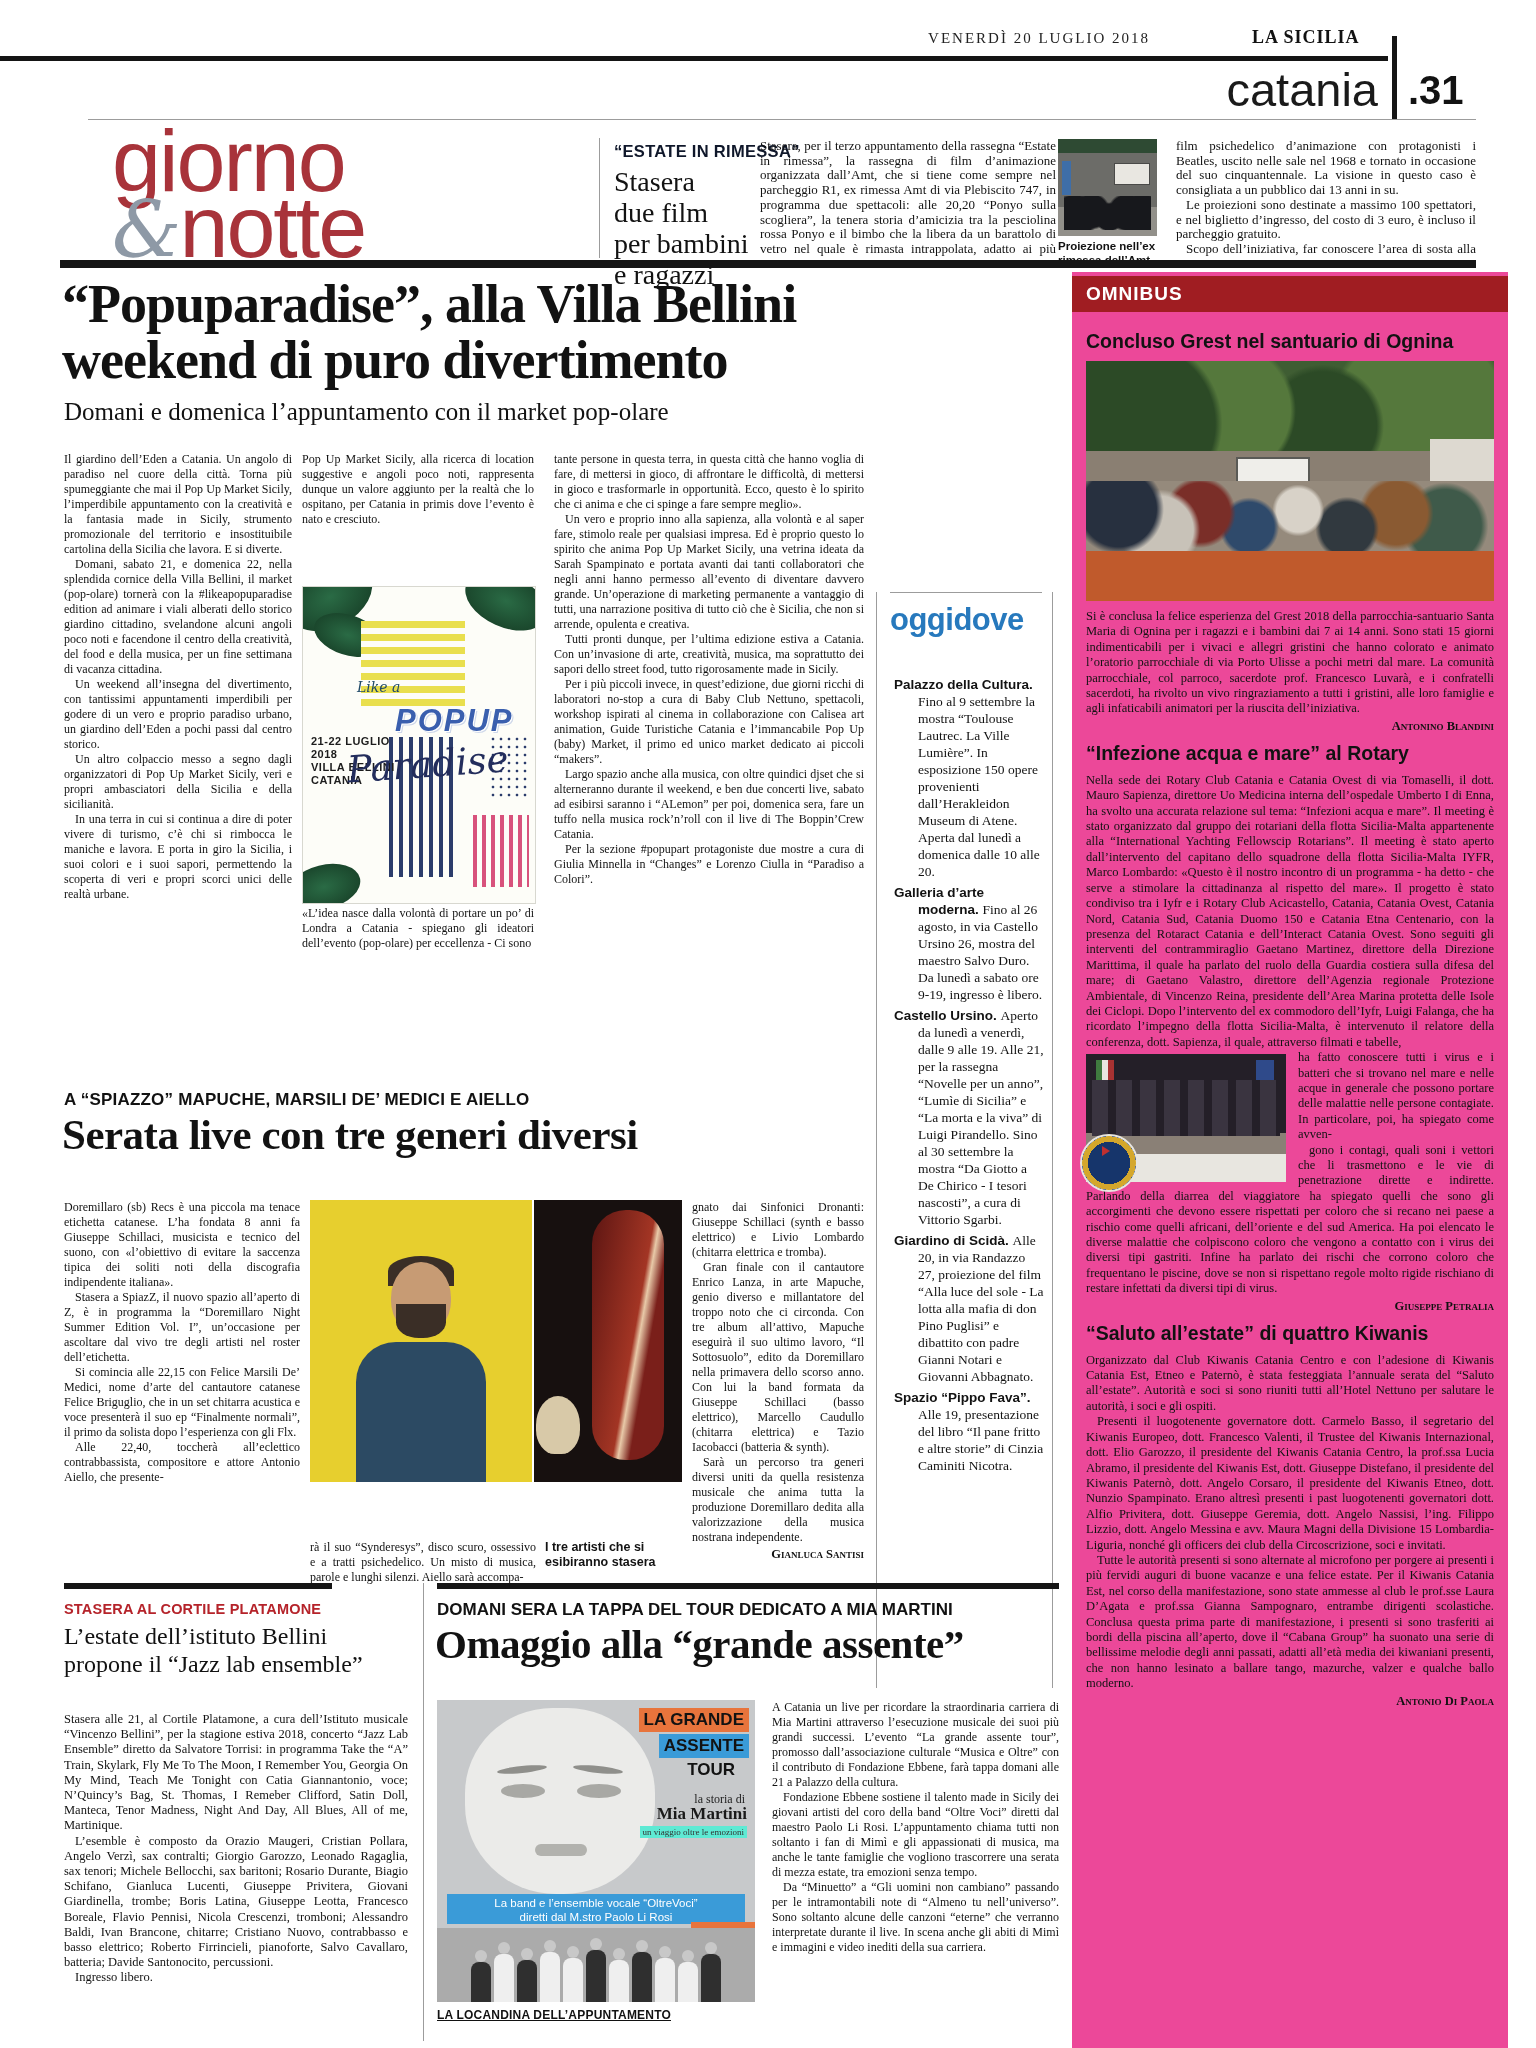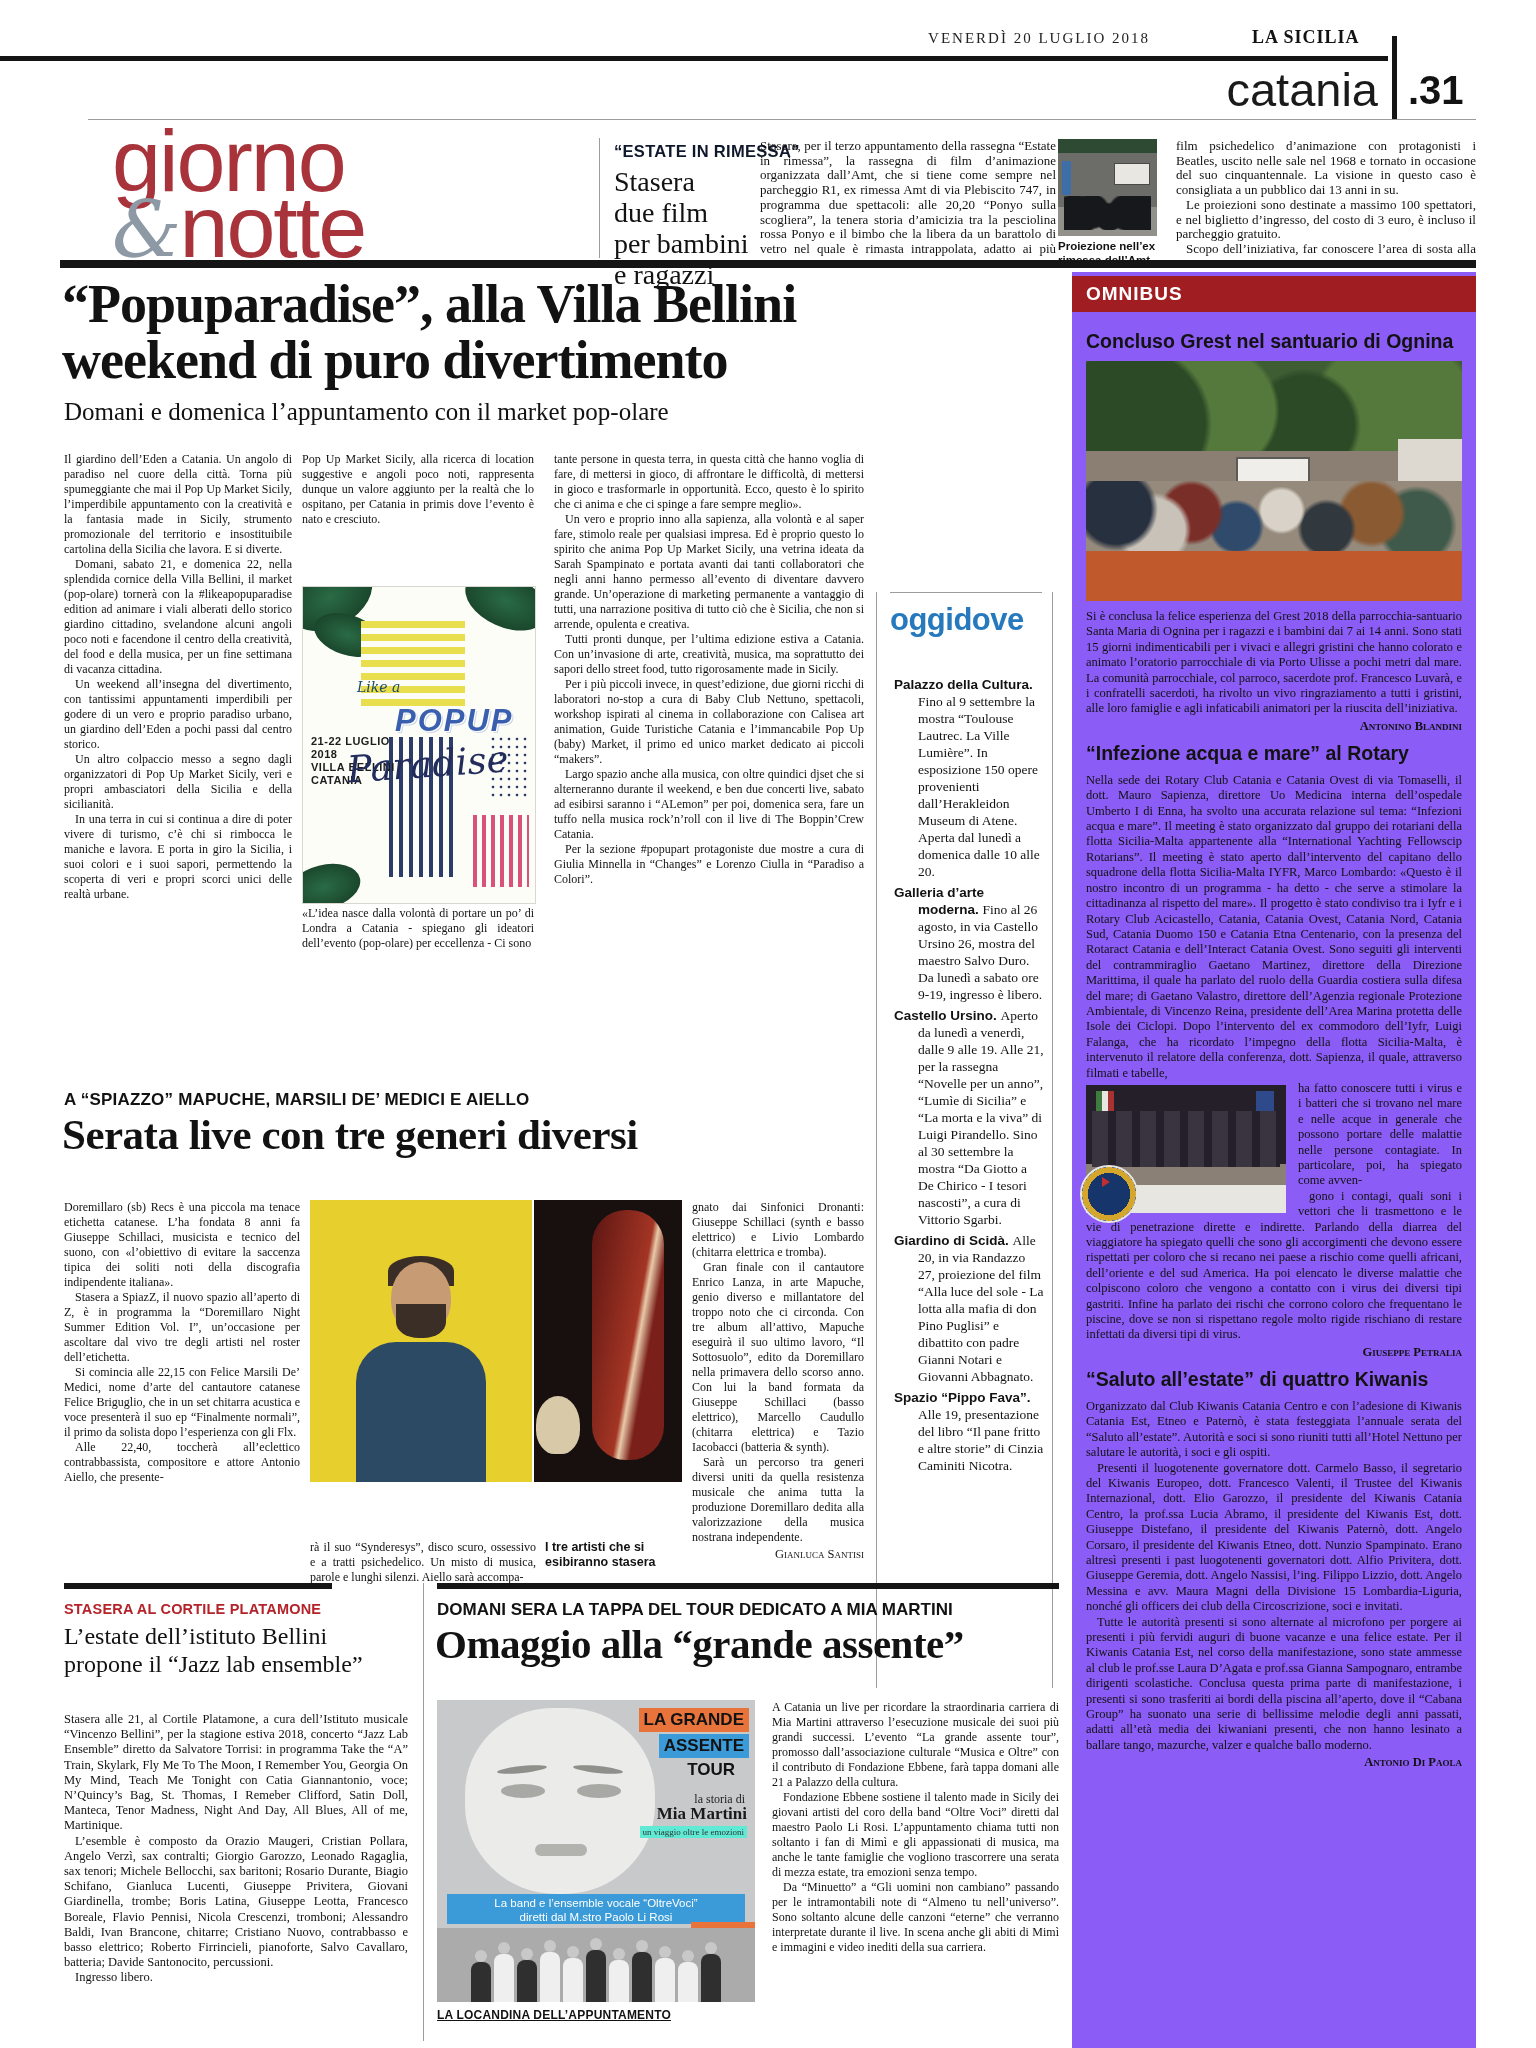--- a/index.html
+++ b/index.html
@@ -93,21 +93,21 @@
   .sp1-hair{position:absolute;top:56px;left:78px;width:66px;height:30px;background:#3a2e26;border-radius:50% 50% 0 0}
   .sp1-beard{position:absolute;top:104px;left:86px;width:50px;height:34px;background:#3a2e26;border-radius:0 0 46% 46%}
   .ser-photo2{top:1200px;left:534px;width:148px;height:282px;background:#17100f;overflow:hidden}
   .sp2-cello{position:absolute;top:10px;left:58px;width:72px;height:250px;border-radius:34px;
              background:linear-gradient(100deg,#5c1512,#a33524 55%,#e8c9a8 60%,#7a1f1a 70%)}
   .sp2-head{position:absolute;bottom:28px;left:2px;width:44px;height:58px;background:#d8c9a8;border-radius:50% 50% 42% 42%}
   .ser-caption{top:1540px;left:545px;width:140px;font-family:"Liberation Sans",sans-serif;
                font-weight:bold;font-size:12.5px;line-height:15px}
   .ser-col2{top:1540px;left:310px;width:226px;height:128px}
   .ser-col3{top:1200px;left:692px;width:172px;height:470px}
-  .sig{margin-top:2px;text-align:right;font-weight:normal;font-variant:small-caps;font-size:12.5px}
+  .sig{margin-top:2px;text-align:right;font-weight:bold;font-variant:small-caps;font-size:12.5px}
   
   .bar-plat{top:1583px;left:64px;width:268px;height:6px;background:#151515}
   .bar-mia{top:1583px;left:437px;width:622px;height:6px;background:#151515}
   .vdiv-bottom{top:1583px;left:423px;width:1px;height:458px;background:#9c9c9c}
   
   .plat-kicker{top:1601px;left:64px;font-family:"Liberation Sans",sans-serif;font-weight:bold;
                font-size:14.5px;color:#b5232a;letter-spacing:.2px}
   .plat-head{top:1622px;left:64px;width:300px;font-size:24px;line-height:28px}
   .plat-body{top:1712px;left:64px;width:344px;height:330px;font-size:12.5px;line-height:15.2px}
   .plat-body p{margin:0;text-align:justify}
@@ -133,21 +133,21 @@
              text-align:center;padding-top:2px;box-sizing:border-box}
   .mia-orange{position:absolute;right:0;top:222px;width:64px;height:26px;background:#e8743c}
   .mia-band{position:absolute;left:0;bottom:0;width:100%;height:74px;background:#a9abad;display:flex;
             align-items:flex-end;justify-content:center;gap:3px;filter:grayscale(1)}
   .person{width:20px;border-radius:8px 8px 0 0;position:relative}
   .person::before{content:"";position:absolute;top:-12px;left:4px;width:12px;height:12px;border-radius:50%;background:#cfc7c0}
   .mia-caption{top:2008px;left:437px;font-family:"Liberation Sans",sans-serif;font-weight:bold;
                font-size:12px;text-decoration:underline;letter-spacing:.2px}
   .mia-body{top:1700px;left:772px;width:287px;height:340px;font-size:12px;line-height:15px}
   
-  .omni{top:272px;left:1072px;width:404px;height:1776px;background:#8b5cf6;overflow:hidden}
+  .omni{top:272px;left:1072px;width:436px;height:1776px;background:#ec4899;overflow:hidden}
   .omni-bar{margin:4px 0 0;height:36px;background:#a01d22;color:#fff;font-family:"Liberation Sans",sans-serif;
             font-weight:bold;font-size:19px;letter-spacing:1px;line-height:36px;padding-left:14px}
   .omni-inner{padding:10px 14px 0}
   .omni-h{font-family:"Liberation Sans",sans-serif;font-weight:bold;font-size:19.5px;line-height:23px;margin:8px 0 8px}
   .omni-text{font-size:12.5px;line-height:15.4px}
   .omni-text p{margin:0;text-align:justify}
   .omni-text p+p{text-indent:11px}
   .grest-photo{width:100%;height:240px;position:relative;overflow:hidden;
        background:linear-gradient(#3f5d33 0 36%,#8a7f72 36% 68%,#c05a2c 68% 100%)}
   .gp-trees{position:absolute;top:0;left:0;right:0;height:90px;

